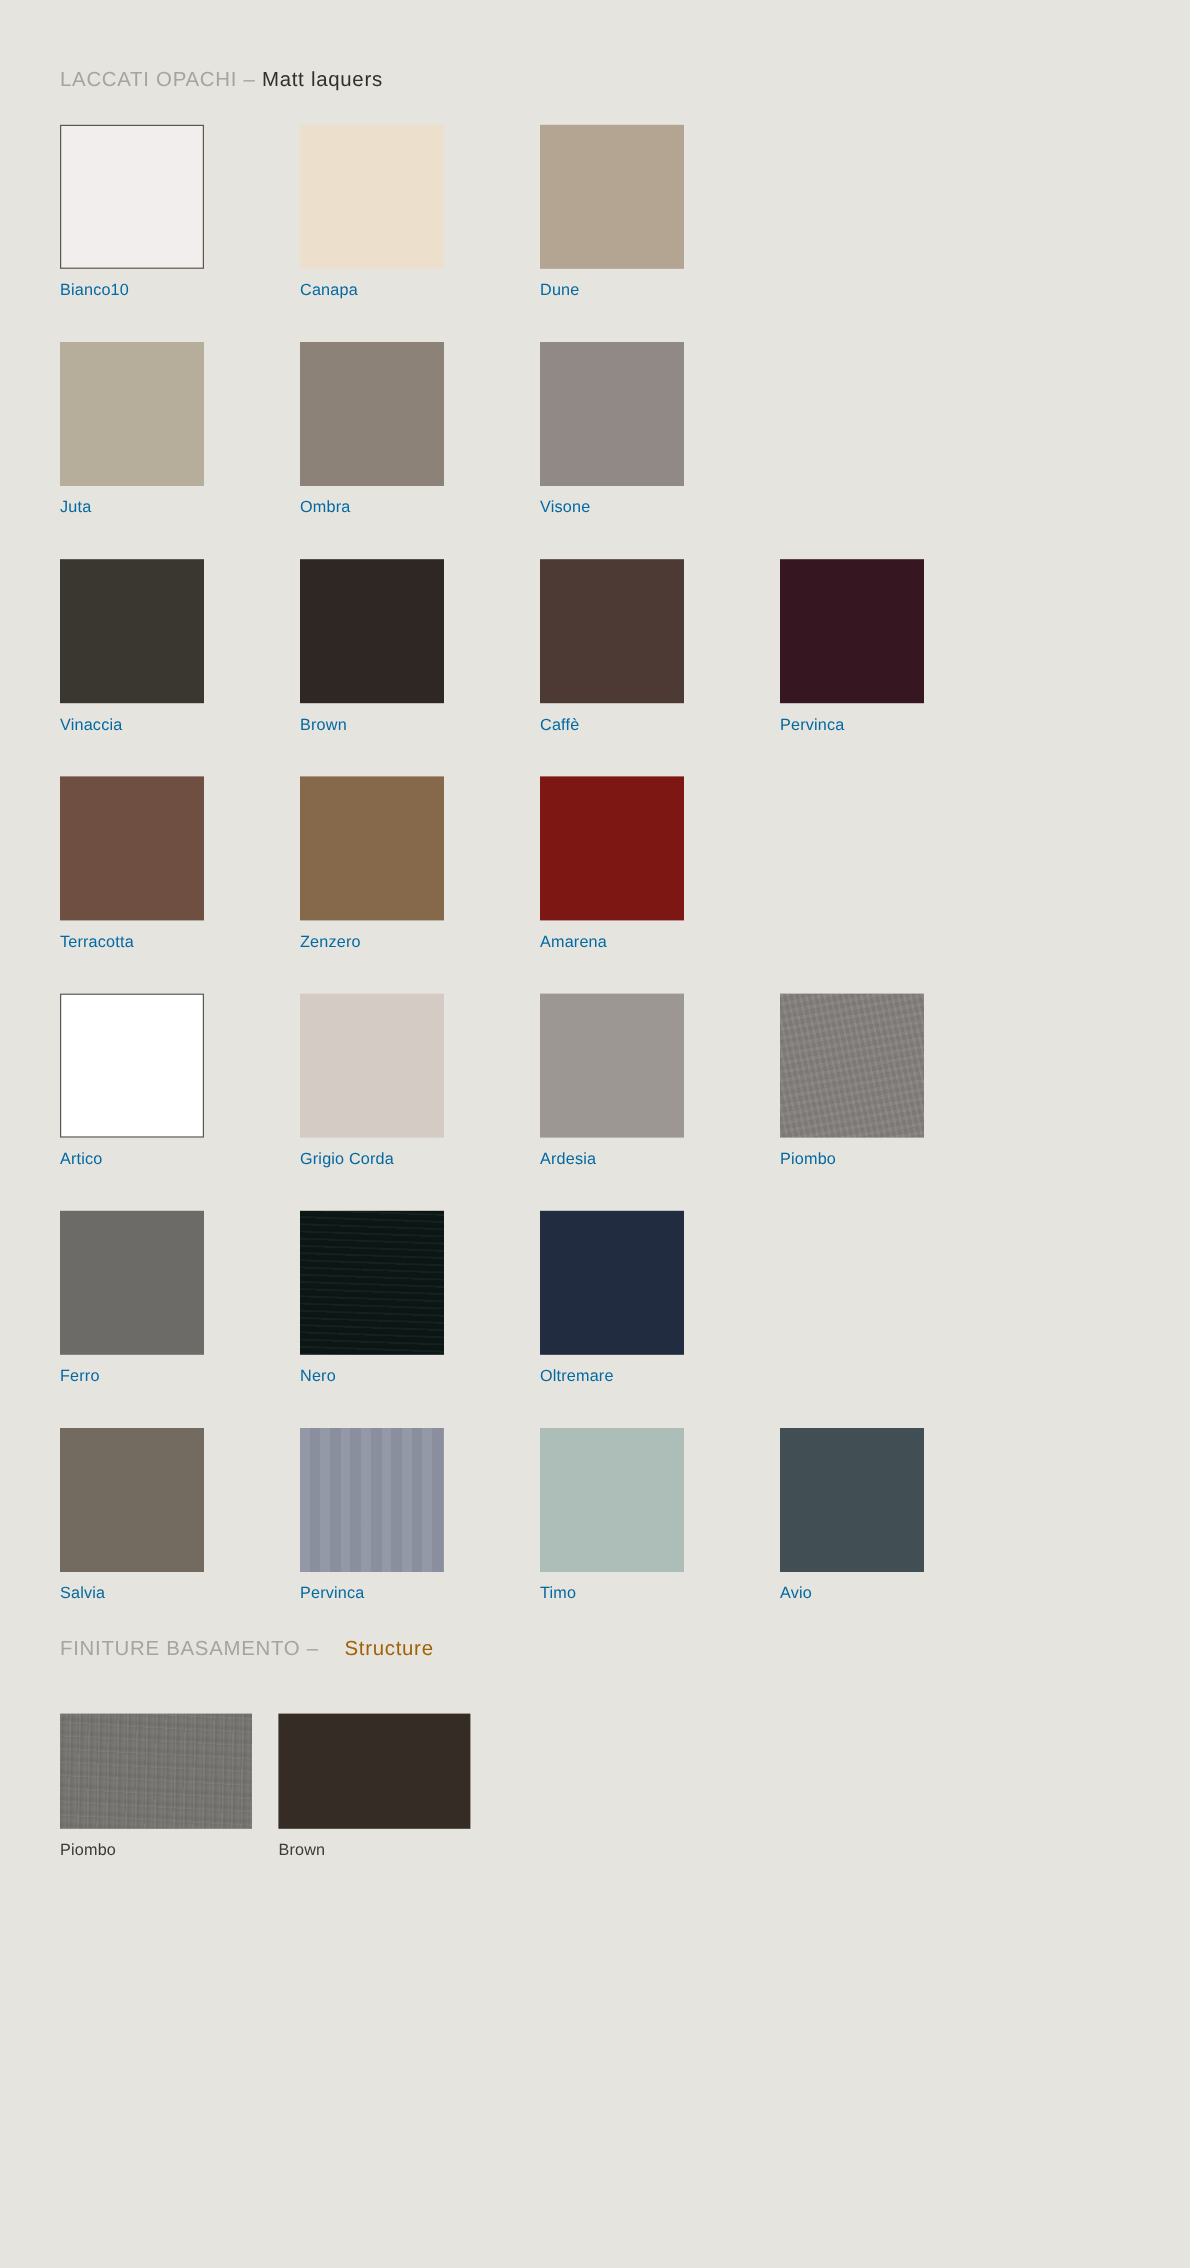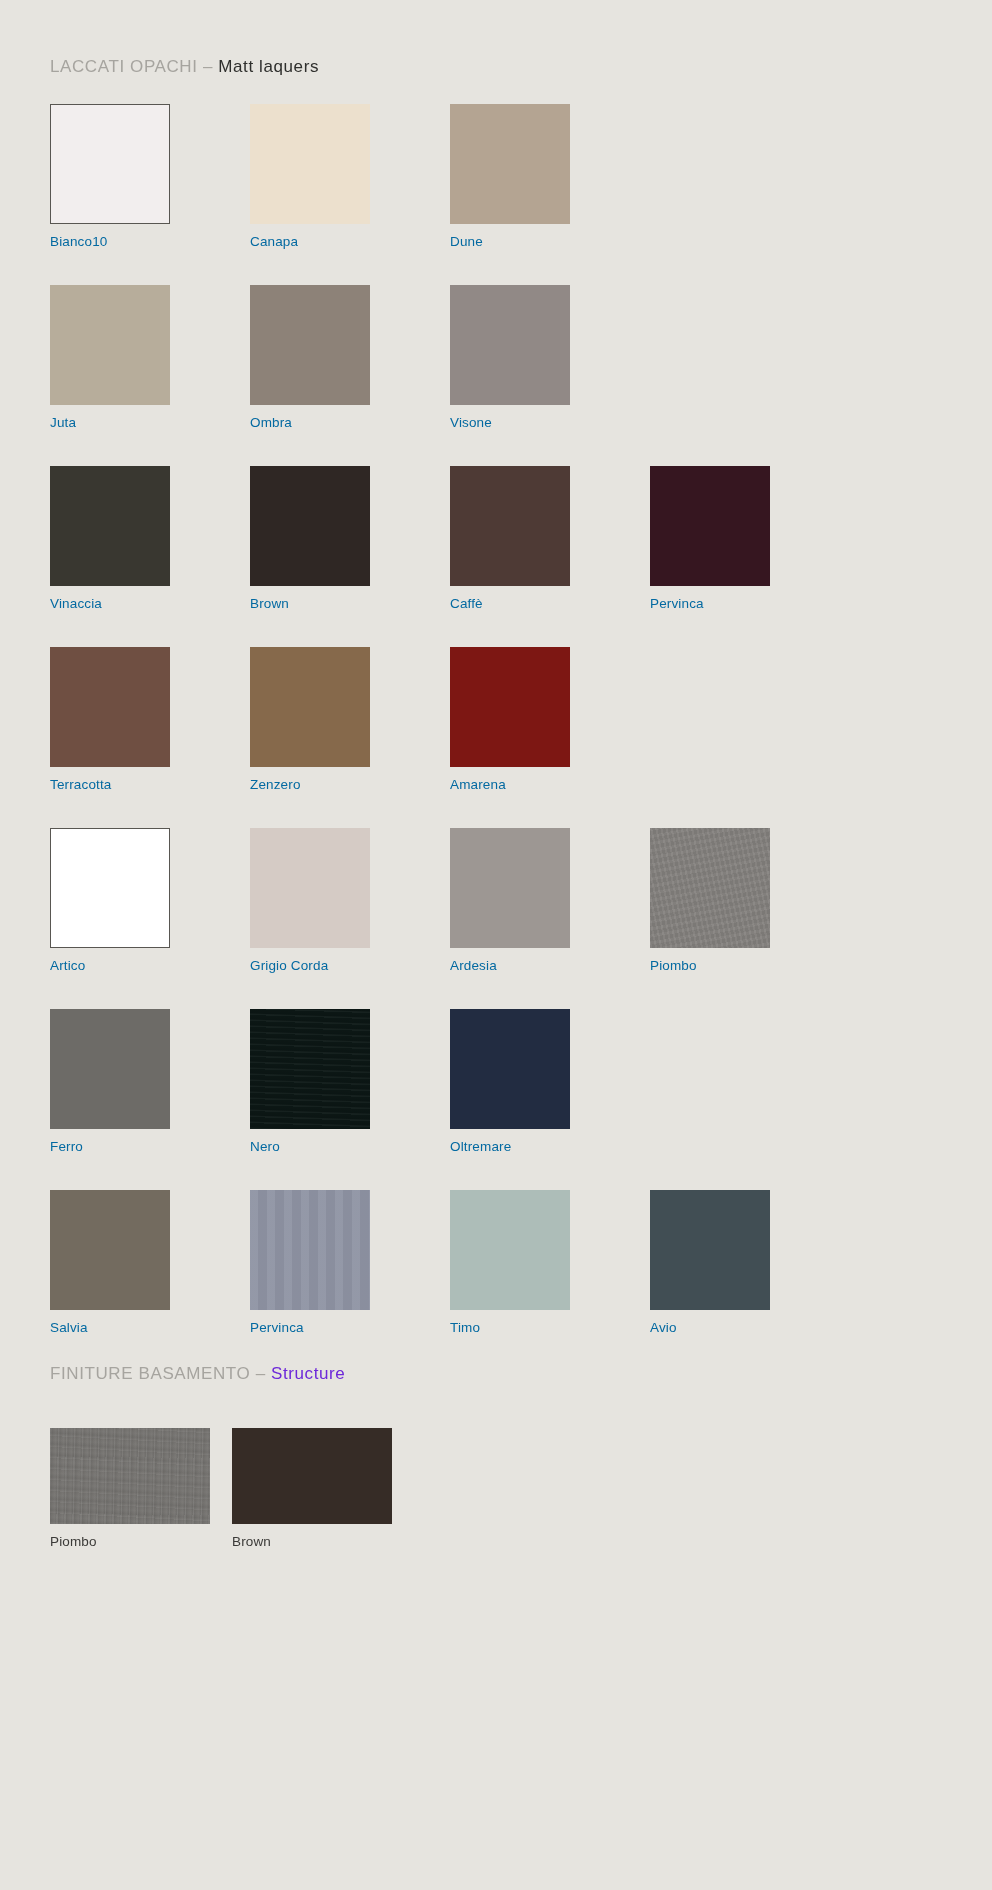--- a/index.html
+++ b/index.html
@@ -49,21 +49,22 @@
     position: absolute;
     left: 50px;
     top: 58px;
   }
   #heading-structure {
     position: absolute;
     left: 50px;
     top: 1365px;
   }
   #heading-structure .en {
-    color: #6d28d9;
+    color: #a16207;
+    margin-left: 16px;
   }
 
   
   .grid {
     position: absolute;
     left: 50px;
     top: 104px;
     width: 892px;
   }
   .grid-row {

